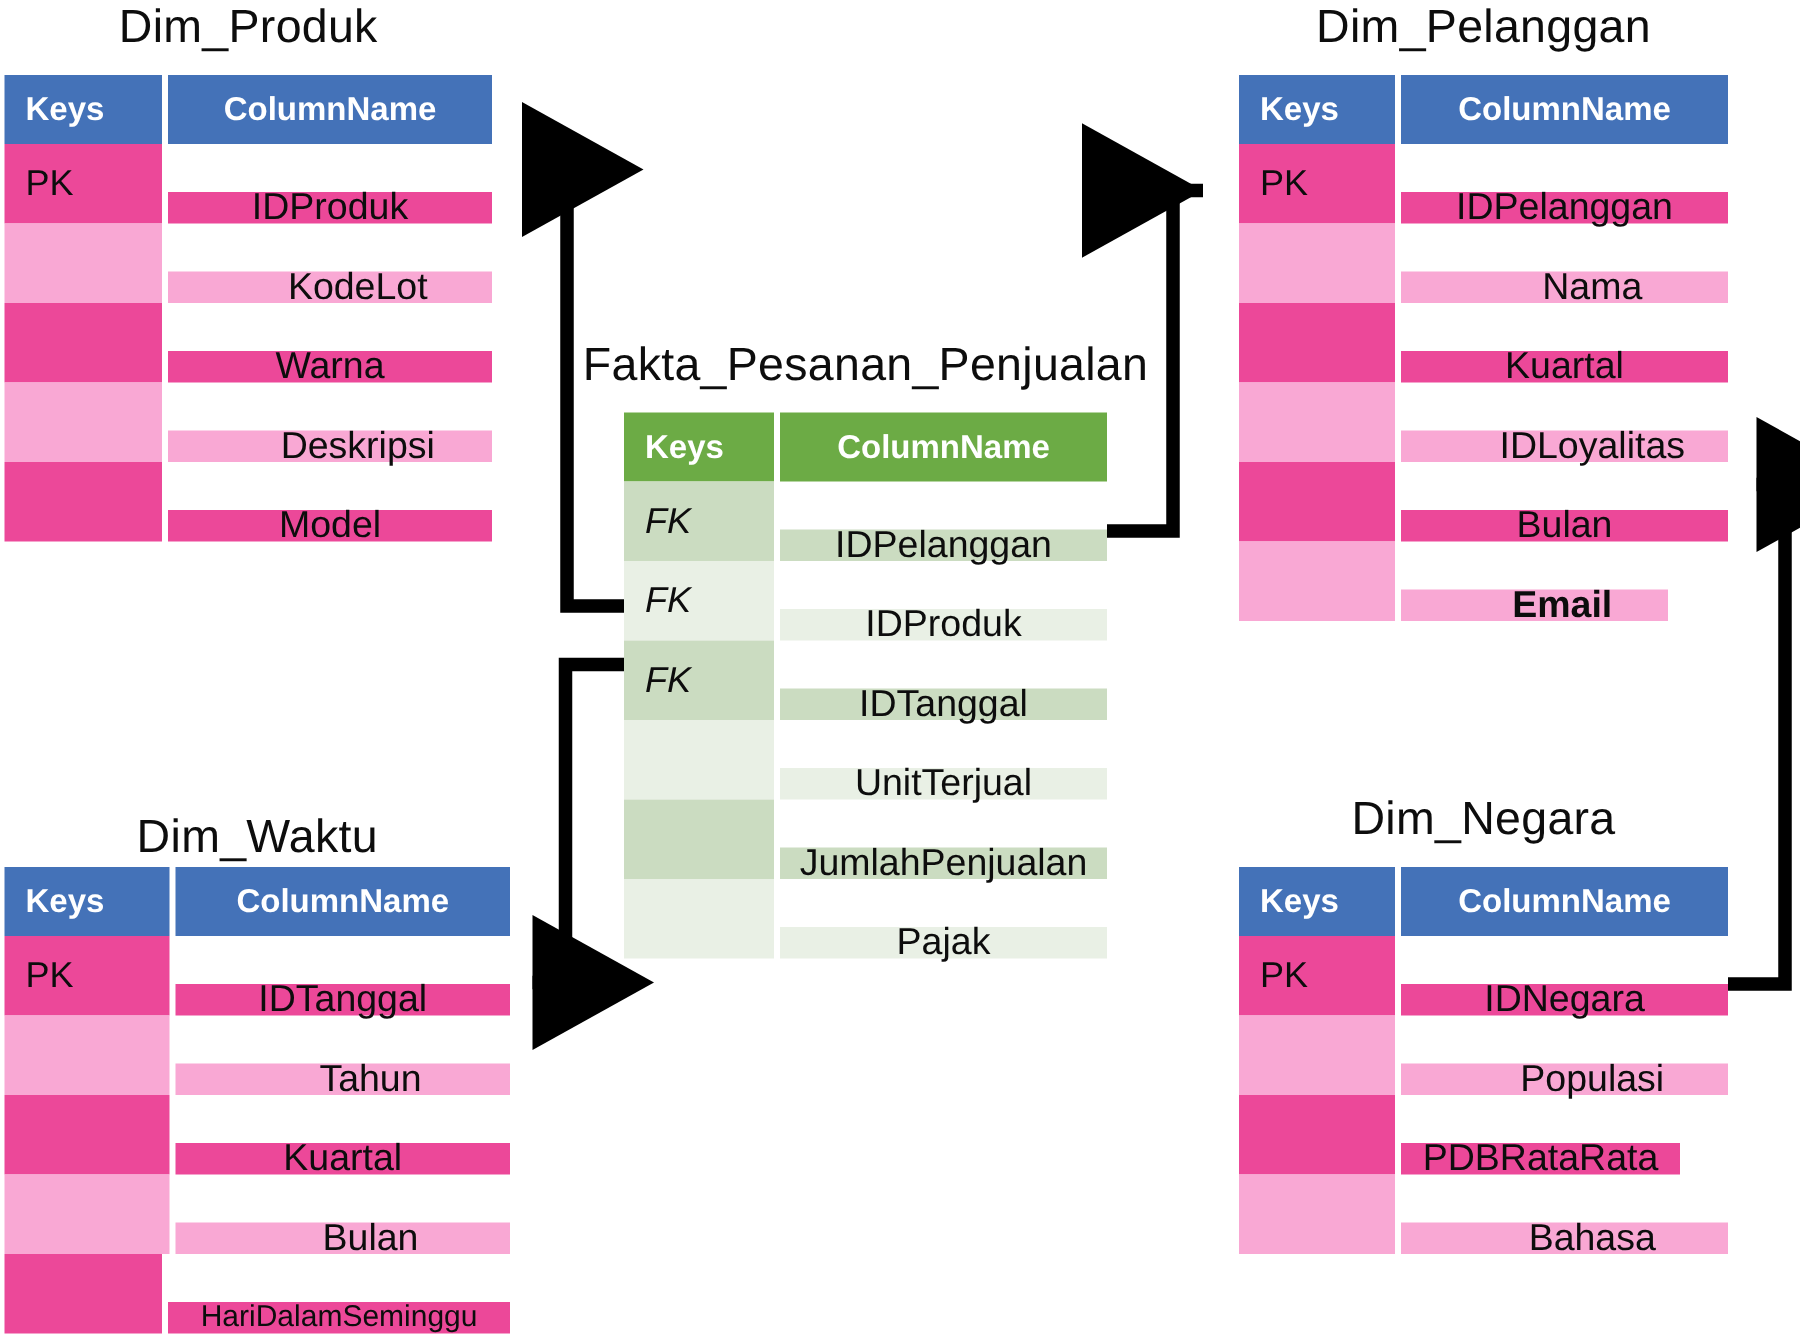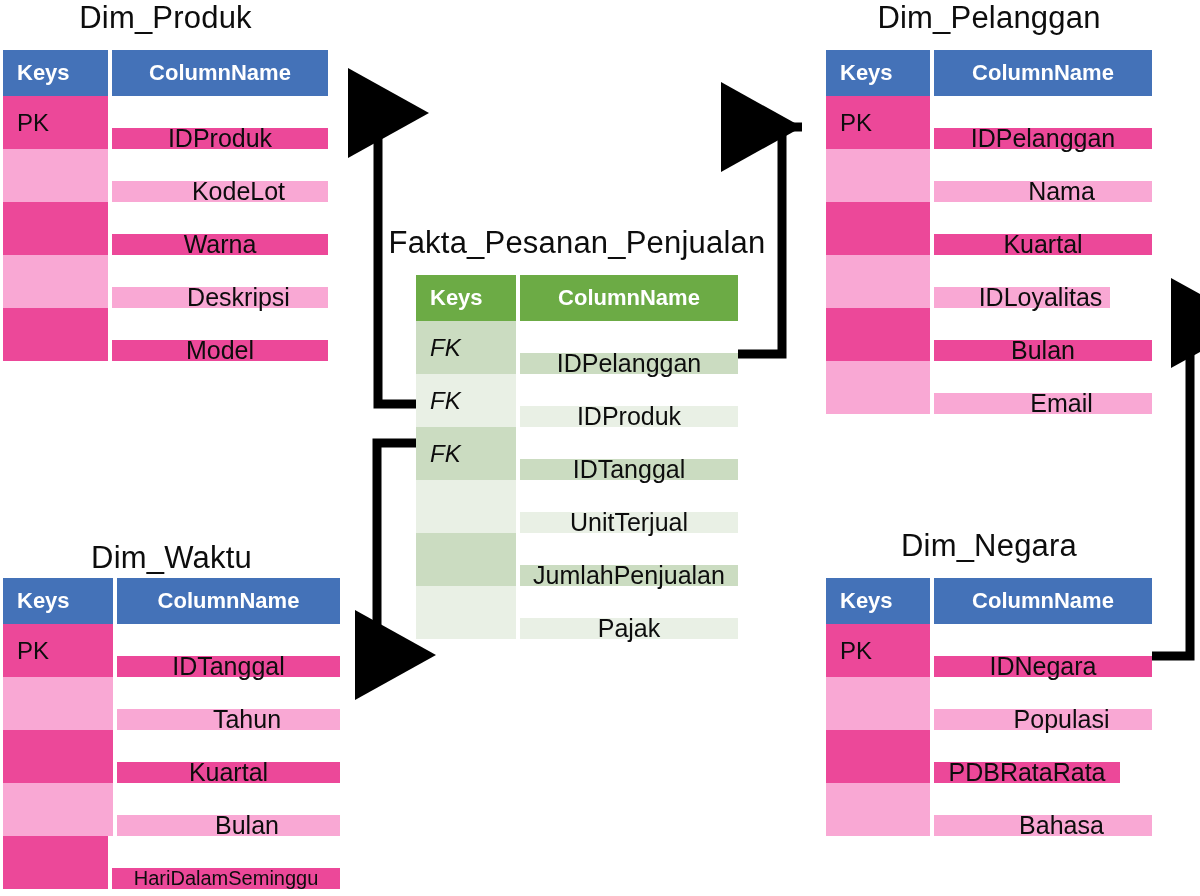--- a/index.html
+++ b/index.html
@@ -188,29 +188,29 @@
       <div class="row even">
         <div class="cell keys" style="width:104px;"></div>
         <div class="cell colname" style="width:218px;">Nama</div>
       </div>
       <div class="row odd">
         <div class="cell keys" style="width:104px;"></div>
         <div class="cell colname" style="width:218px;">Kuartal</div>
       </div>
       <div class="row even">
         <div class="cell keys" style="width:104px;"></div>
-        <div class="cell colname" style="width:176px;">IDLoyalitas</div>
+        <div class="cell colname" style="width:218px;">IDLoyalitas</div>
       </div>
       <div class="row odd">
         <div class="cell keys" style="width:104px;"></div>
         <div class="cell colname" style="width:218px;">Bulan</div>
       </div>
       <div class="row even">
         <div class="cell keys" style="width:104px;"></div>
-        <div class="cell colname" style="width:218px;">Email</div>
+        <div class="cell colname" style="width:178px;font-weight:bold;">Email</div>
       </div>
     </div>
   </div>
 
   <div class="entity fact" style="left:416px; top:225px; width:322px;">
     <div class="entity-title" style="top:0px; left:-32px; width:386px;">Fakta_Pesanan_Penjualan</div>
     <div class="tbl" style="top:50px;">
       <div class="hdr">
         <div class="cell keys" style="width:100px;">Keys</div>
         <div class="cell colname" style="width:218px;">ColumnName</div>

